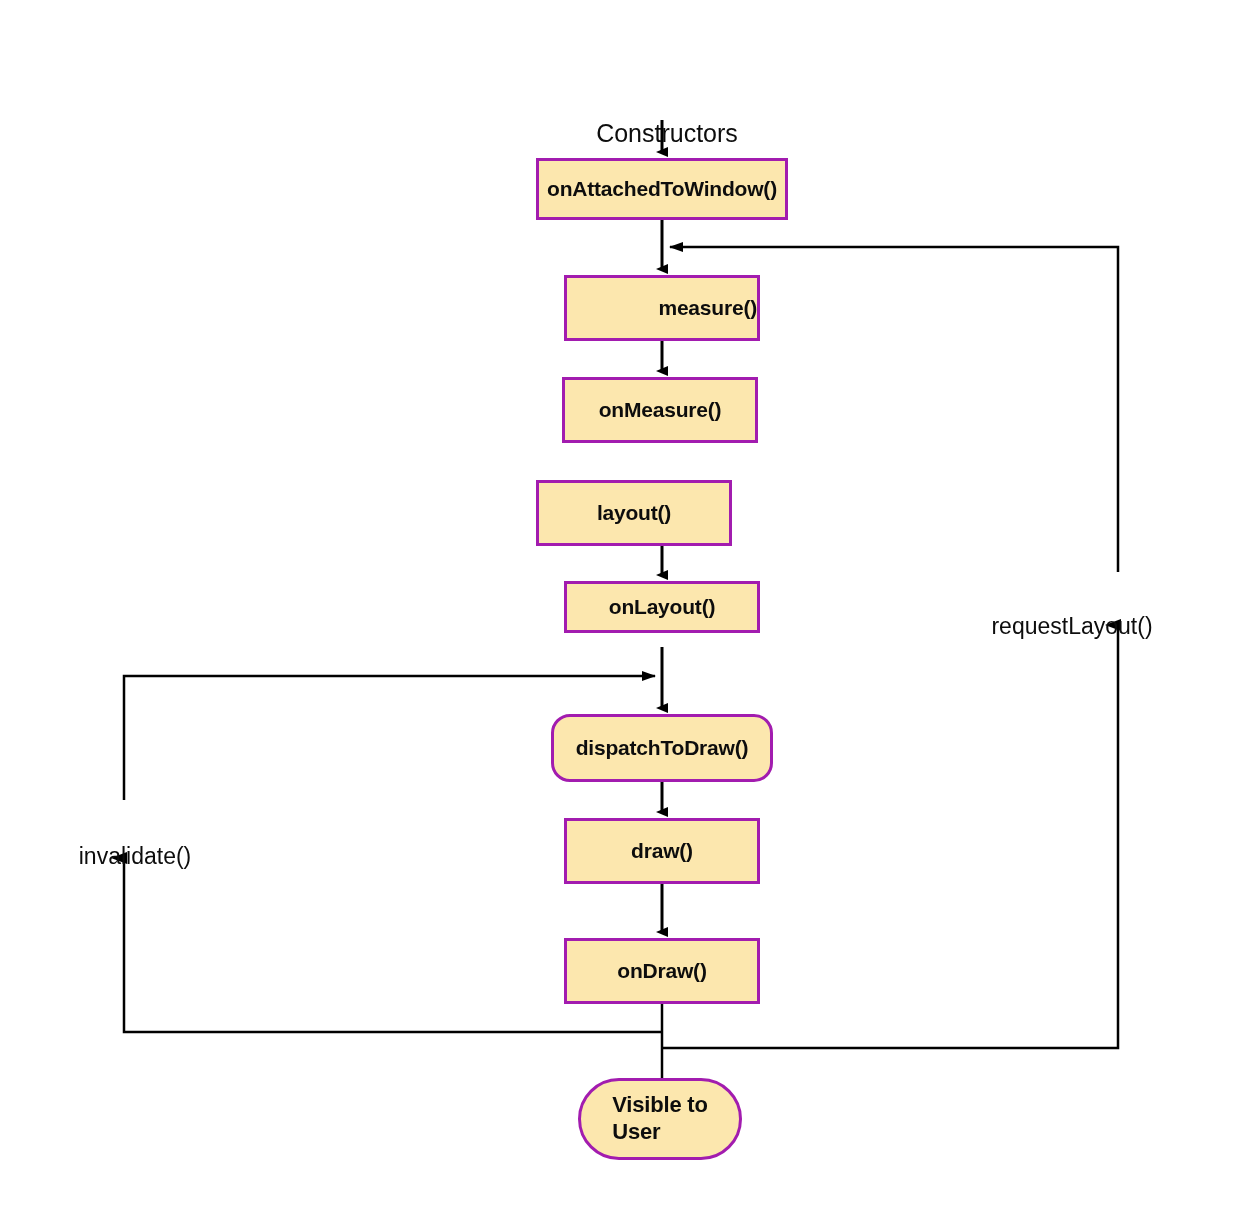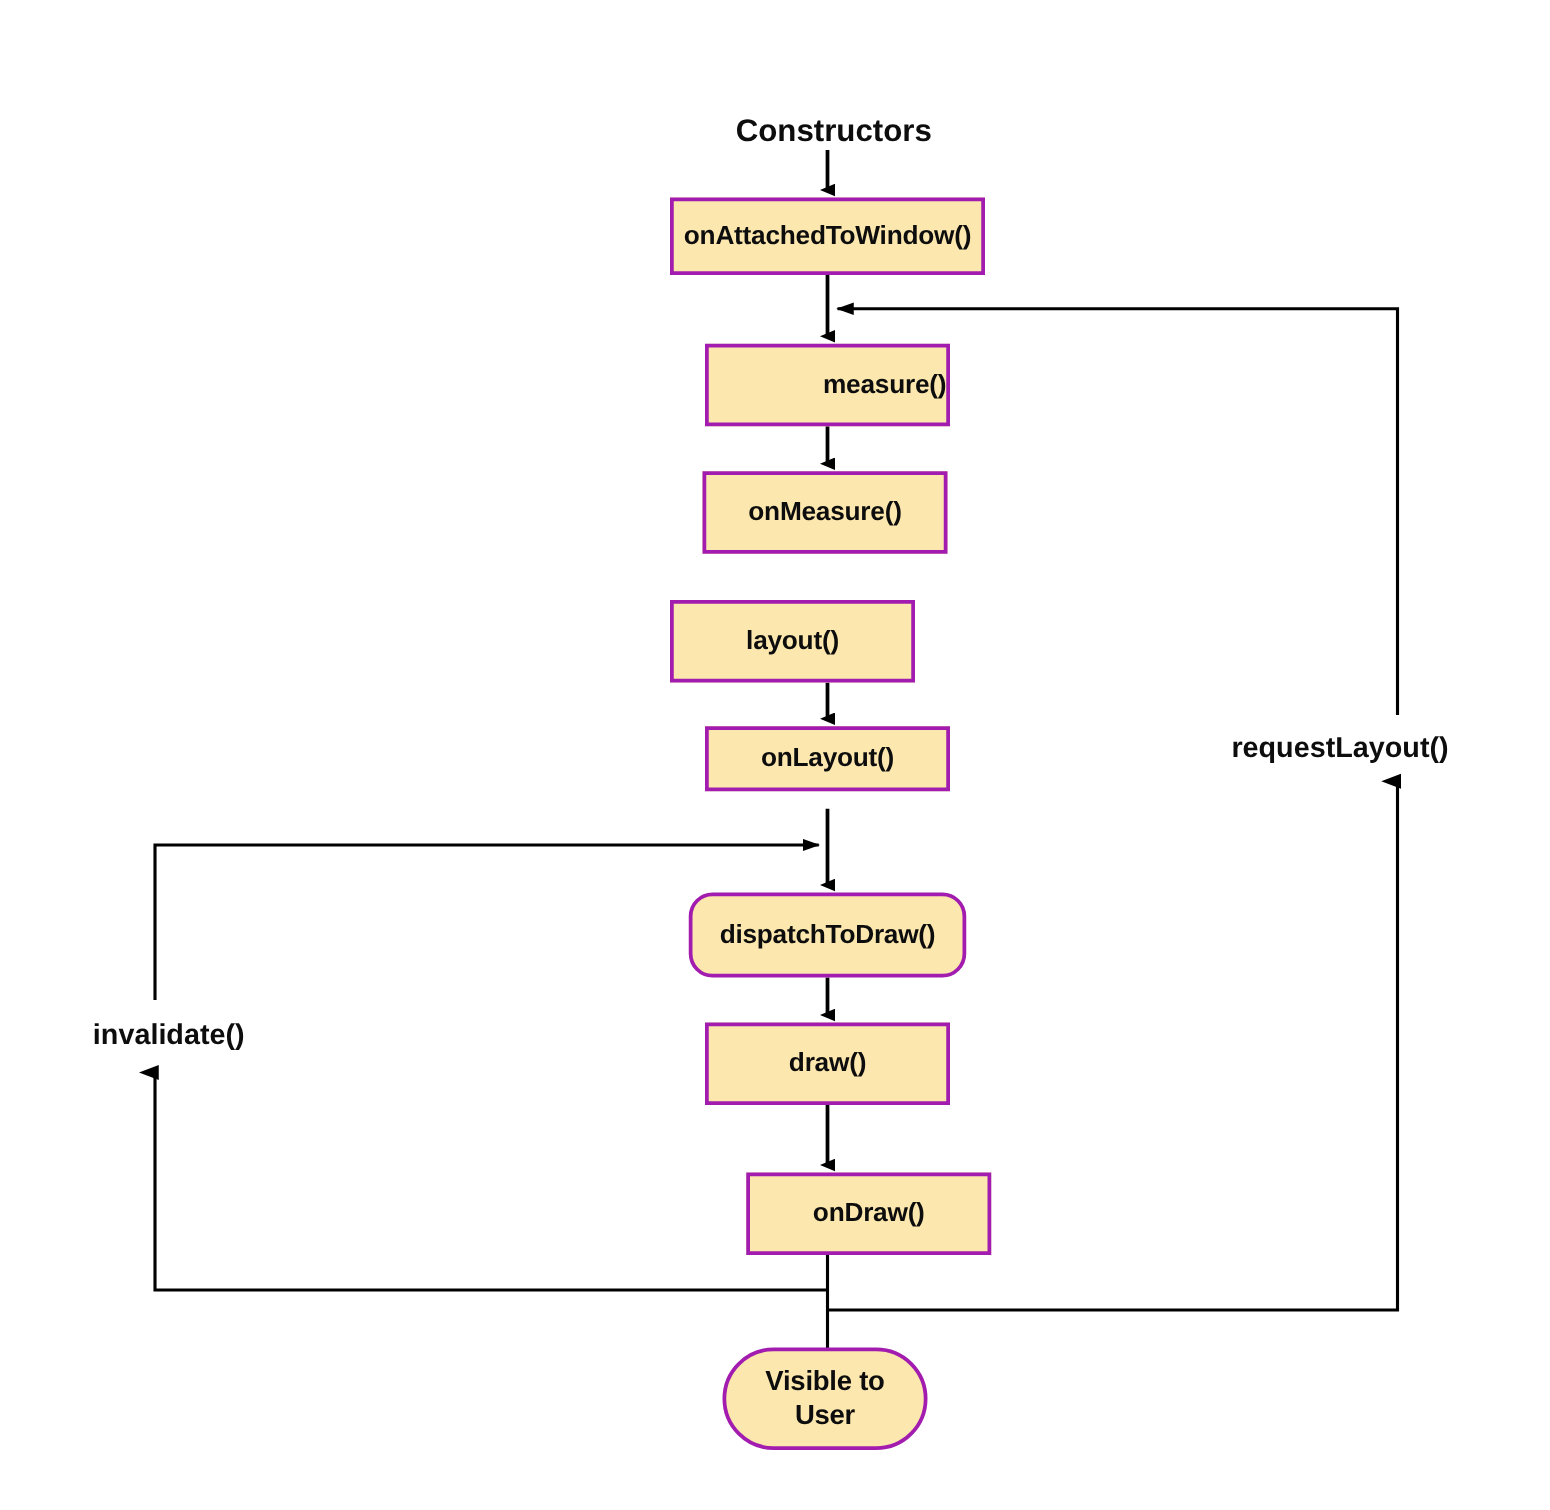--- a/index.html
+++ b/index.html
@@ -35,32 +35,33 @@
     justify-content: center;
     font-family: Liberation Sans, sans-serif;
     font-weight: bold;
     color: #0d0d0d;
     letter-spacing: -0.2px;
     white-space: nowrap;
   }
   .node-terminal {
     border-radius: 42px;
     line-height: 1.22;
-    text-align: center;
+    text-align: left;
     white-space: normal;
     flex-direction: column;
   }
   .edge-label {
     position: absolute;
     font-family: "Liberation Sans", sans-serif;
-    font-weight: bold;
+    font-weight: normal;
     color: #0d0d0d;
     white-space: nowrap;
     transform: translate(-50%, -50%);
     text-align: center;
+    margin-top: 28px;
   }
 </style>
 </head>
 <body>
 
 <div id="diagram-root">
 
   <svg id="flow-svg" viewBox="0 0 1240 1208" xmlns="http://www.w3.org/2000/svg">
     <defs>
       <marker id="arrow-down" markerWidth="16" markerHeight="16" refX="5" refY="8" orient="auto" markerUnits="userSpaceOnUse">
@@ -123,21 +124,21 @@
   </div>
 
   <div class="node-box" style="left:551px; top:714px; width:222px; height:68px; font-size:21px;border-radius:19px;">
     <span>dispatchToDraw()</span>
   </div>
 
   <div class="node-box" style="left:564px; top:818px; width:196px; height:66px; font-size:21px;">
     <span>draw()</span>
   </div>
 
-  <div class="node-box" style="left:564px; top:938px; width:196px; height:66px; font-size:21px;margin-left:33px;">
+  <div class="node-box" style="left:564px; top:938px; width:196px; height:66px; font-size:21px;">
     <span>onDraw()</span>
   </div>
 
   <div class="node-box node-terminal" style="left:578px; top:1078px; width:164px; height:82px; font-size:22px;">
     <span>Visible to<br>User</span>
   </div>
 
   <div class="edge-label" style="left:1072px; top:598px; font-size:23px;">requestLayout()</div>
 
   <div class="edge-label" style="left:135px; top:828px; font-size:23px;">invalidate()</div>

